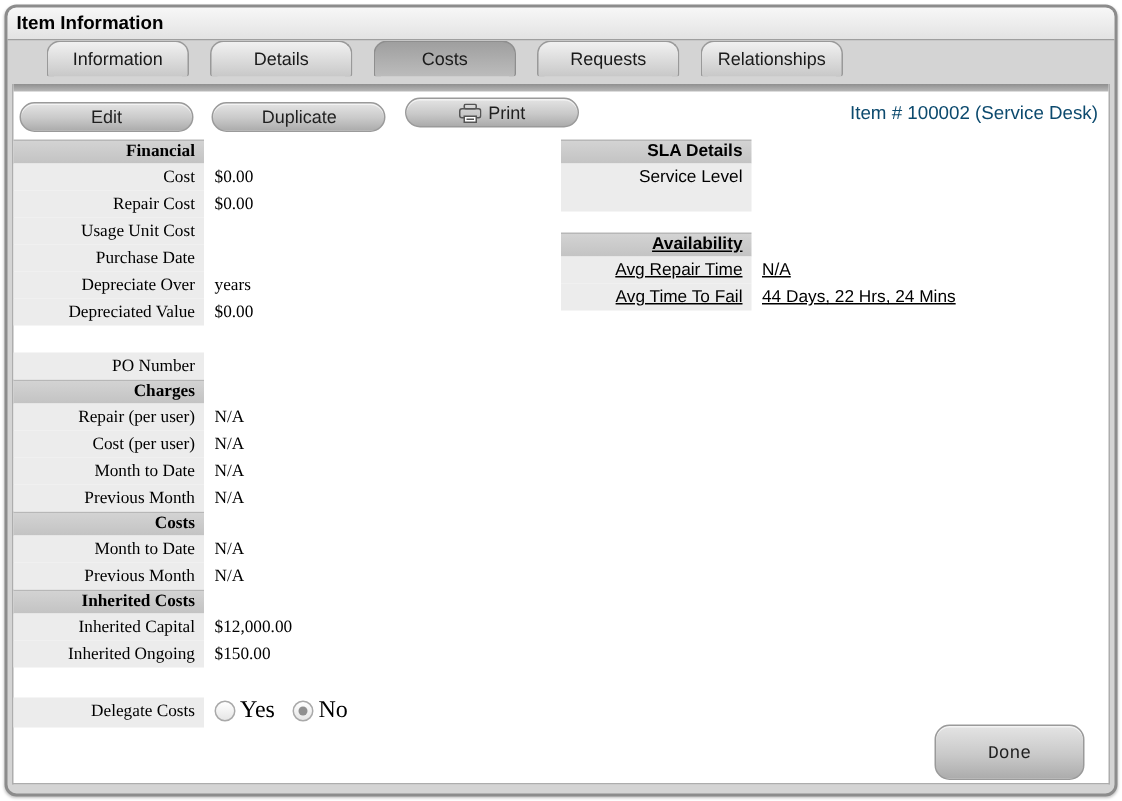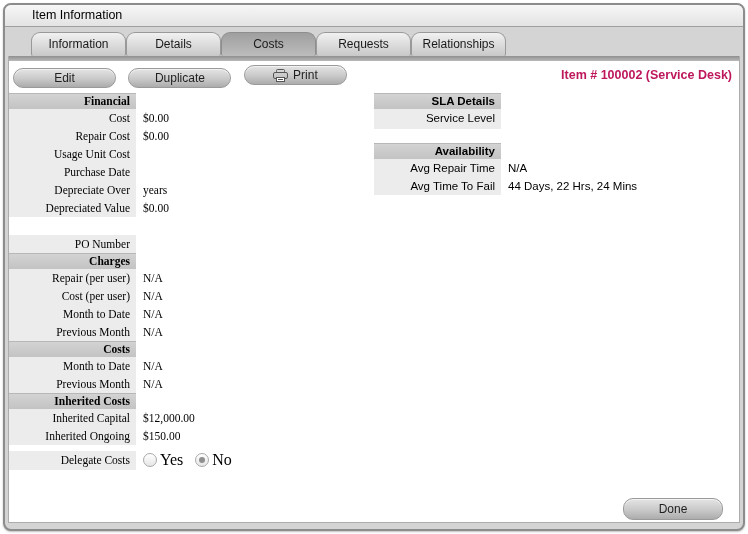--- a/index.html
+++ b/index.html
@@ -13,27 +13,27 @@
     position:absolute;left:3px;top:3px;width:738px;height:524px;
     border:2px solid #8c8c8c;border-radius:8px;background:#d4d4d4;
     display:flex;flex-direction:column;
     box-shadow:0 1px 2px rgba(0,0,0,.25);
   }
   
   .titlebar{
     height:21px;flex:0 0 21px;
     background:linear-gradient(#f7f7f7,#e3e3e3);
     border-bottom:1px solid #9f9f9f;border-radius:6px 6px 0 0;
-    line-height:21px;padding-left:27px;
-    font-size:12.5px;font-weight:normal;color:#000;
+    line-height:21px;padding-left:6px;
+    font-size:12.5px;font-weight:bold;color:#000;
   }
   
   .tabstrip{
-    flex:0 0 29px;height:29px;display:flex;align-items:flex-end;
-    padding-left:26px;position:relative;z-index:2;
+    flex:0 0 29px;height:29px;display:flex;
+    padding-left:26px;gap:14px;position:relative;z-index:2;
   }
   .tab{
     width:95px;height:24px;box-sizing:border-box;
     border:1px solid #999;border-bottom:none;
     border-radius:9px 9px 2px 2px;
     background:linear-gradient(#f1f1f1,#c8c8c8);
     text-align:center;line-height:23px;font-size:12px;color:#1a1a1a;
     cursor:default;
   }
   .tab.active{
@@ -47,29 +47,29 @@
     display:flex;flex-direction:column;
   }
   .panel-topbar{
     flex:0 0 5px;height:5px;
     background:linear-gradient(#8f8f8f,#b9b9b9);
   }
   
   .toolbar{flex:0 0 28px;position:relative;padding:4px 0 0 4px;}
   .btn{
     display:inline-flex;align-items:center;justify-content:center;gap:5px;
-    width:103px;height:20px;border-radius:10px;box-sizing:border-box;
+    width:116px;height:20px;border-radius:10px;box-sizing:border-box;
     border:1px solid #9a9a9a;
     background:linear-gradient(#e4e4e4 0%,#c9c9c9 55%,#acacac 100%);
     box-shadow:inset 0 1px 0 #f3f3f3;
     font-size:12px;color:#1f1f1f;margin-right:8px;cursor:default;
   }
   .item-ref{
     position:absolute;right:7px;top:7px;
-    font-size:12.5px;font-weight:bold;color:#be185d;
+    font-size:12.5px;font-weight:normal;color:#0c4a6e;
   }
   
   .content{flex:1;position:relative;}
   .col{position:absolute;top:0;}
   #col-left{left:0;width:365px;font-family:Liberation Serif, serif;}
   #col-right{left:365px;width:368px;}
   .sec-header{
     width:127px;height:16px;box-sizing:border-box;
     background:linear-gradient(#d3d3d3,#c3c3c3);
     border-top:1px solid #b7b7b7;
@@ -80,39 +80,39 @@
   .row-label{
     width:127px;box-sizing:border-box;background:#ececec;
     text-align:right;padding:2px 6px 2px 0;
     font-size:11.5px;line-height:14px;color:#000;
   }
   .row-value{
     padding:2px 0 0 7px;font-size:11.5px;line-height:14px;color:#000;
     white-space:nowrap;
   }
   
-  #col-right .section:first-child .row:last-child .row-label{padding-bottom:4px;}
-  
-  #col-right .section + .section{margin-top:14px;}
-  
-  .delegate-row{margin-top:6px;}
+  #col-right .section:first-child .row:last-child .row-label{padding-bottom:16px;}
+  
+  #col-right .section + .section{margin-top:14px;text-decoration:underline;}
+  
+  .delegate-row{margin-top:20px;}
   .radio-opt{display:inline-flex;align-items:center;margin-right:12px;cursor:default;}
   .radio{
     display:inline-block;width:12px;height:12px;border-radius:50%;
     border:1px solid #a9a9a9;background:linear-gradient(#ffffff,#e6e6e6);
     position:relative;margin-right:3px;box-sizing:content-box;
   }
   .radio.selected::after{
     content:'';position:absolute;left:3px;top:3px;width:6px;height:6px;
     border-radius:50%;background:#8f8f8f;
   }
   .opt-label{font-size:16px;color:#000;}
   
   .done-btn{
-    position:absolute;right:8px;bottom:2px;width:100px;height:22px;
+    position:absolute;right:8px;bottom:2px;width:100px;height:37px;font-family:Liberation Mono, monospace;
   }
   .print-icon{display:inline-block;line-height:0;}
 </style>
 </head>
 <body>
 
 <div class="window">
 
   <div class="titlebar">Item Information</div>
 

